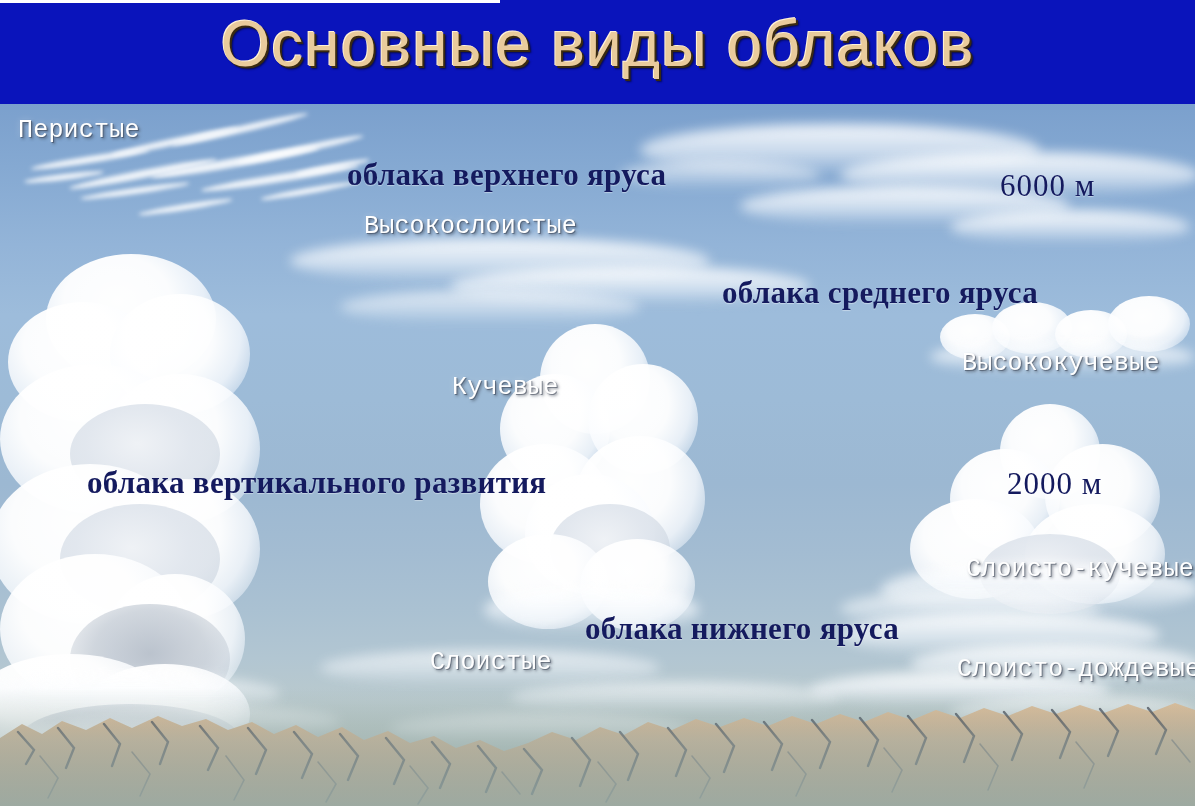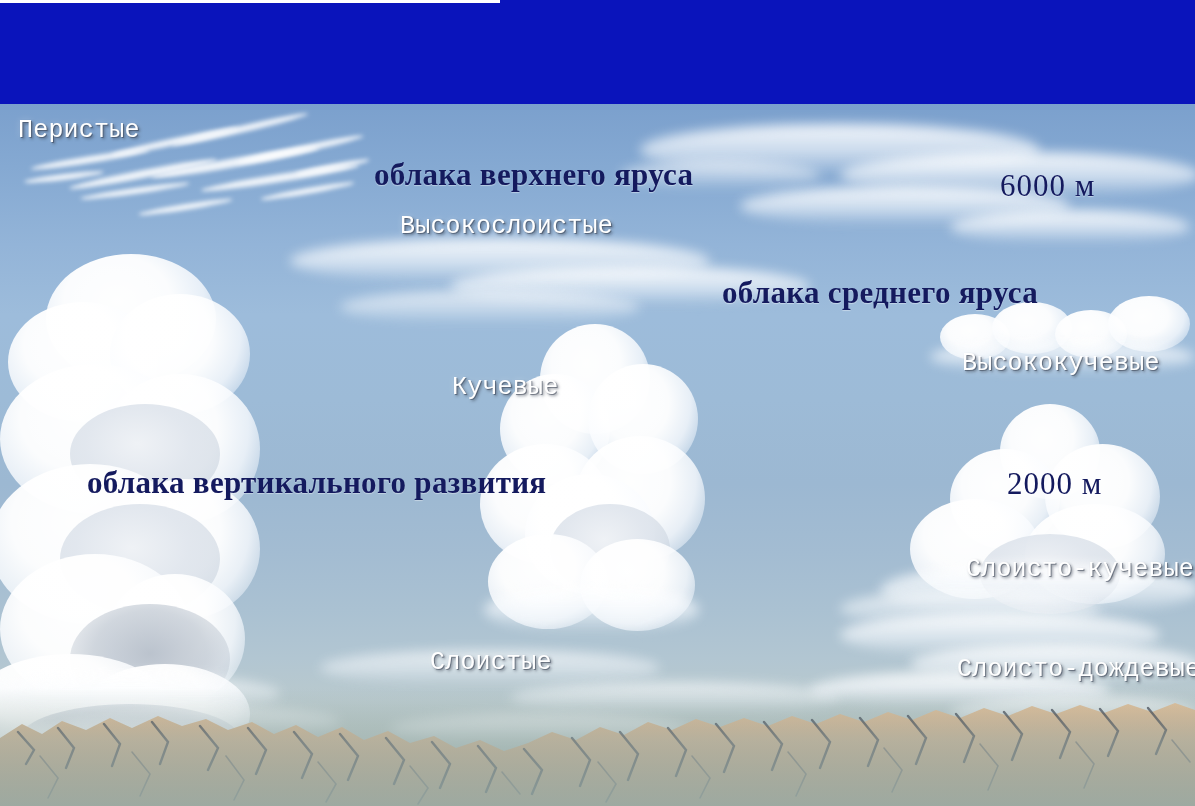--- a/index.html
+++ b/index.html
@@ -148,20 +148,21 @@
     text-shadow:0 1px 1px rgba(255,255,255,.40);
   }
 </style>
 </head>
 <body>
 
 <div id="poster">
 
   <div id="banner">
     <div id="banner-topline"></div>
+    <div id="title">Основные виды облаков</div>
   </div>
 
   <div id="sky">
 
     <div class="cloud" style="left:20px;top:8px;width:350px;height:120px;">
       <div class="wisp" style="left:10px;top:44px;width:120px;height:7px;transform:rotate(-9deg);"></div>
       <div class="wisp" style="left:48px;top:58px;width:150px;height:8px;transform:rotate(-11deg);"></div>
       <div class="wisp" style="left:90px;top:26px;width:130px;height:7px;transform:rotate(-12deg);"></div>
       <div class="wisp" style="left:130px;top:46px;width:170px;height:9px;transform:rotate(-10deg);"></div>
       <div class="wisp" style="left:150px;top:14px;width:140px;height:7px;transform:rotate(-13deg);"></div>
@@ -319,28 +320,29 @@
           <path d="M884,54 L902,76 L892,98"></path>
           <path d="M980,50 L998,72 L988,96"></path>
           <path d="M1076,48 L1094,70 L1084,94"></path>
           <path d="M1172,46 L1190,68"></path>
         </g>
       </svg>
       <div id="haze"></div>
     </div>
 
     <div class="lbl name" style="left:18px;top:12px;">Перистые</div>
-    <div class="lbl name" style="left:400px;top:108px;">Высокослоистые</div>
+    <div class="lbl name" style="left:364px;top:108px;">Высокослоистые</div>
     <div class="lbl name" style="left:962px;top:245px;">Высококучевые</div>
     <div class="lbl name" style="left:452px;top:261px;margin-top:8px;">Кучевые</div>
     <div class="lbl name" style="left:966px;top:451px;">Слоисто-кучевые</div>
     <div class="lbl name" style="left:430px;top:544px;">Слоистые</div>
     <div class="lbl name" style="left:957px;top:551px;">Слоисто-дождевые</div>
 
-    <div class="lbl tier" style="left:347px;top:53px;margin-left:27px;">облака верхнего яруса</div>
+    <div class="lbl tier" style="left:347px;top:53px;">облака верхнего яруса</div>
     <div class="lbl tier" style="left:722px;top:171px;">облака среднего яруса</div>
     <div class="lbl tier" style="left:87px;top:361px;">облака вертикального развития</div>
+    <div class="lbl tier" style="left:585px;top:507px;">облака нижнего яруса</div>
 
     <div class="lbl alt" style="left:1000px;top:52px;margin-top:12px;">6000 м</div>
     <div class="lbl alt" style="left:1007px;top:362px;">2000 м</div>
 
   </div>
 </div>
 
 </body></html>

